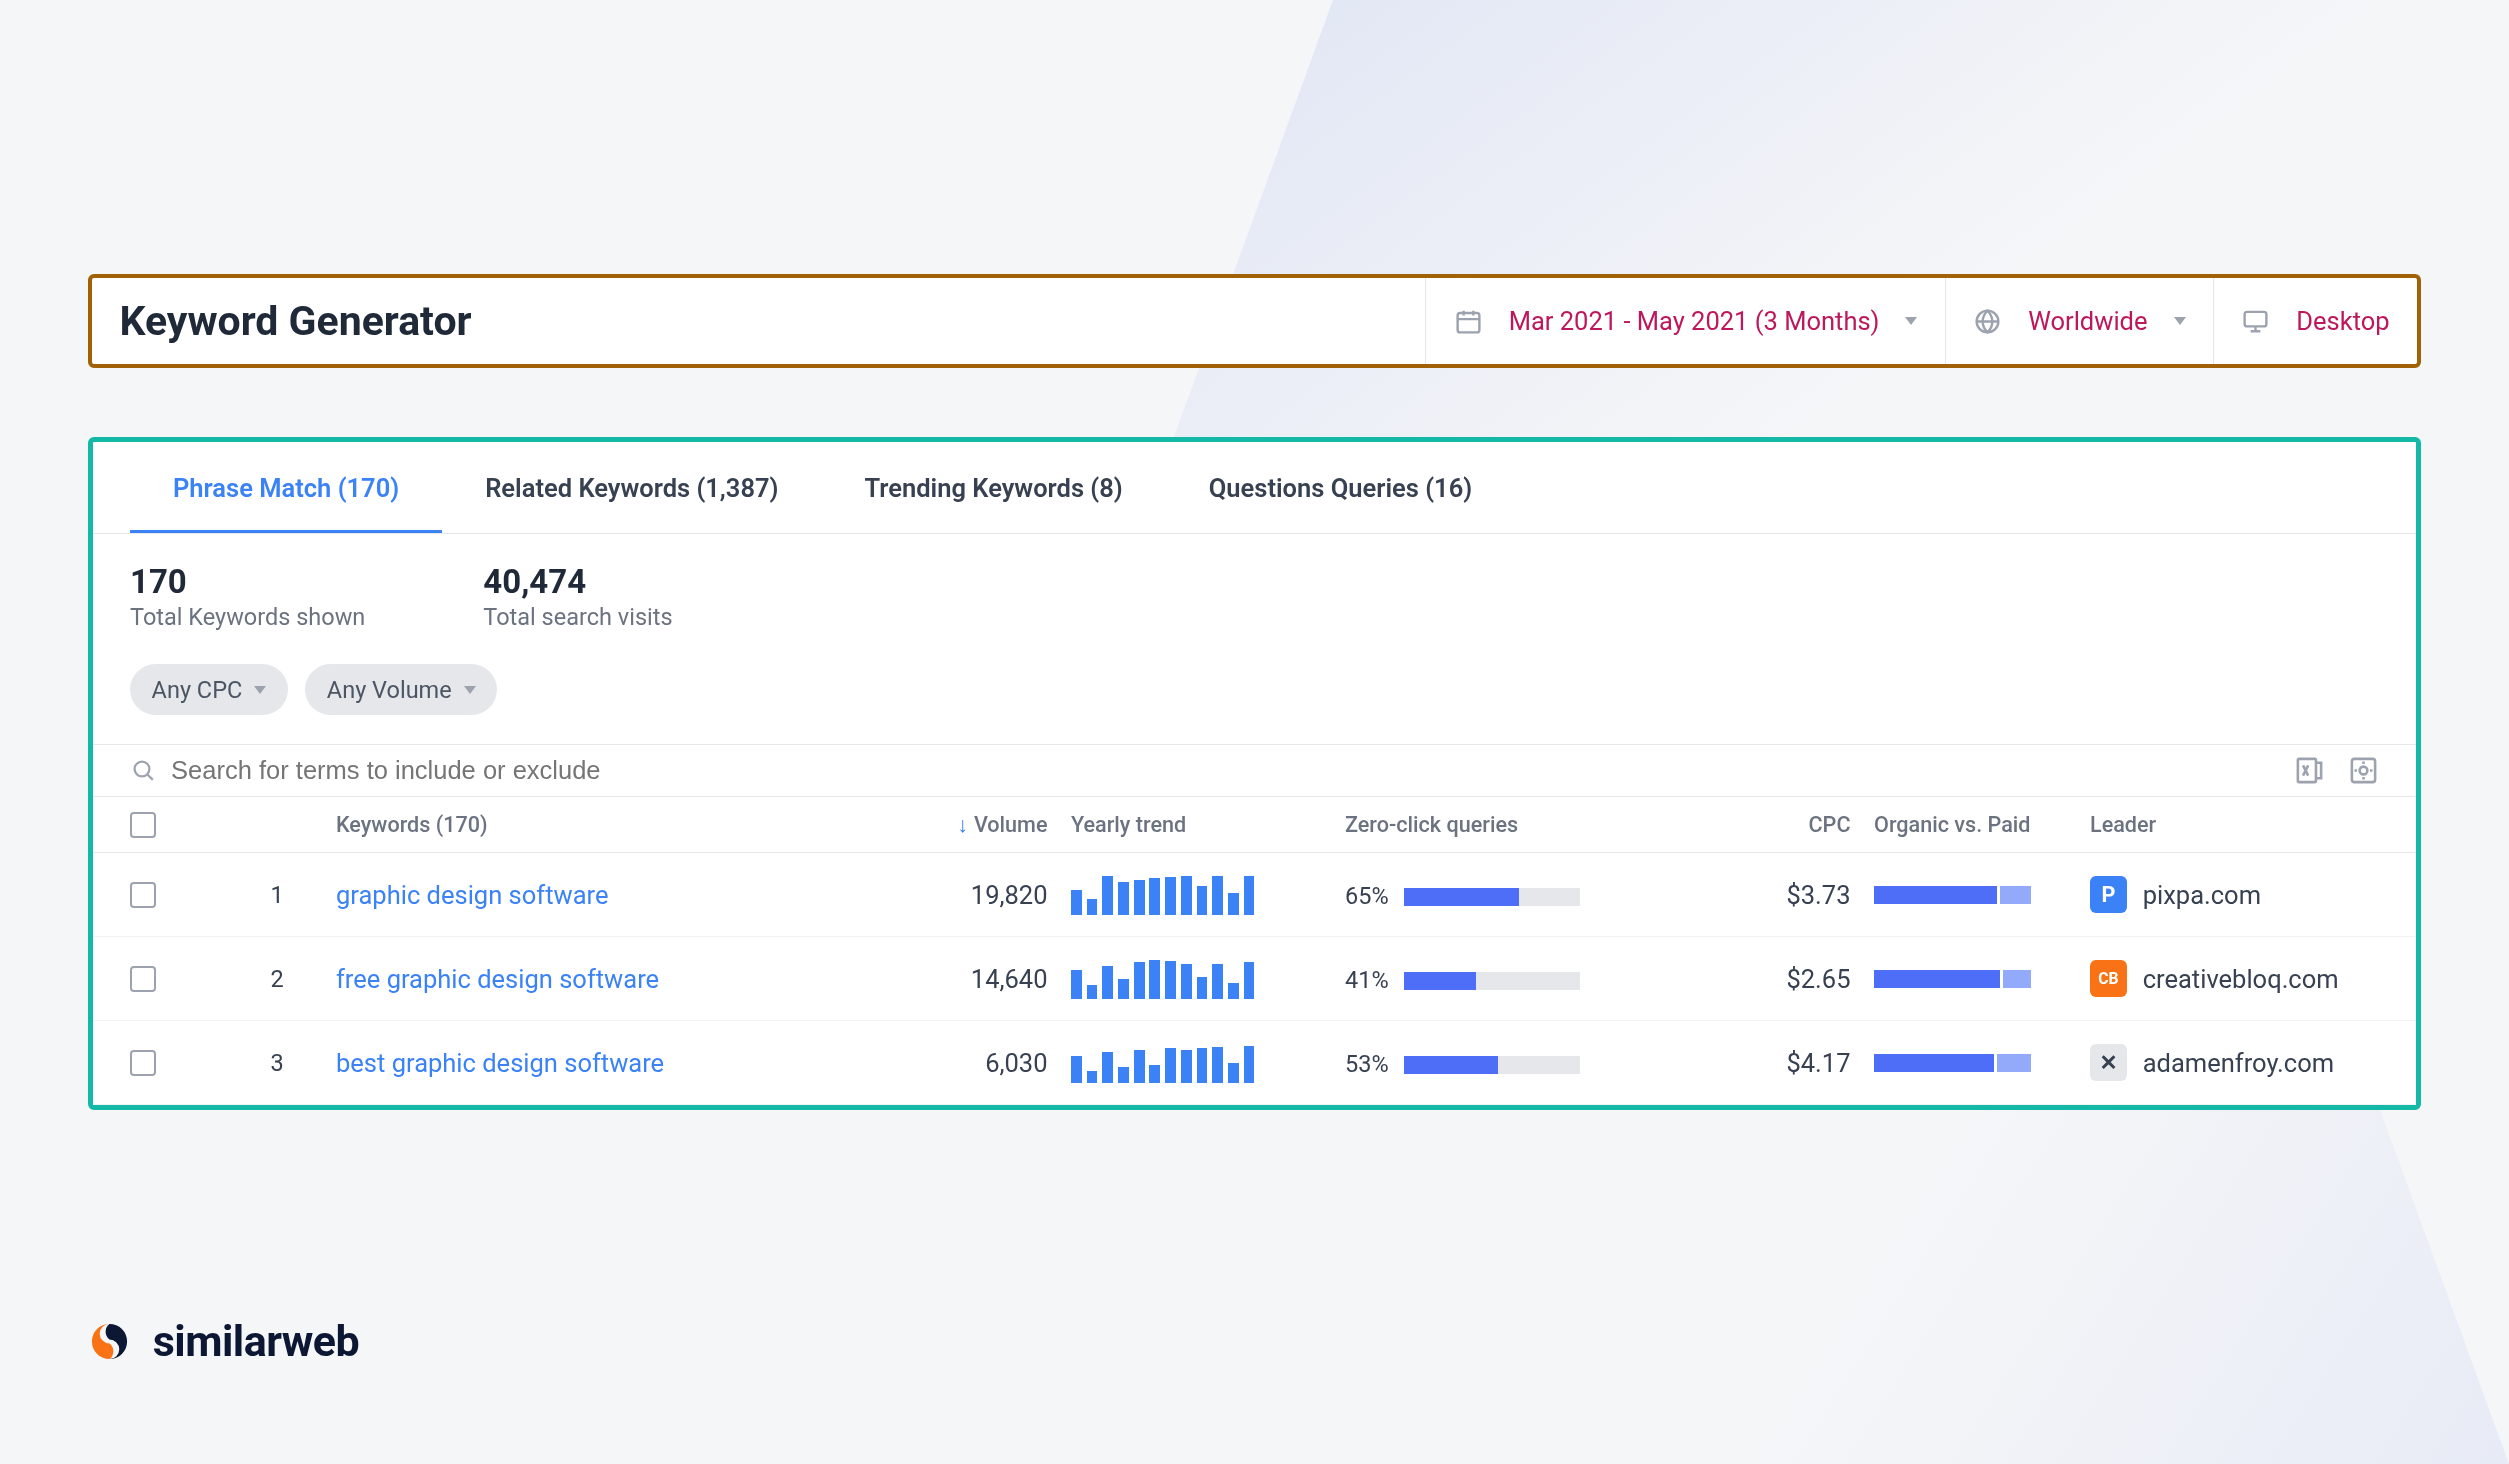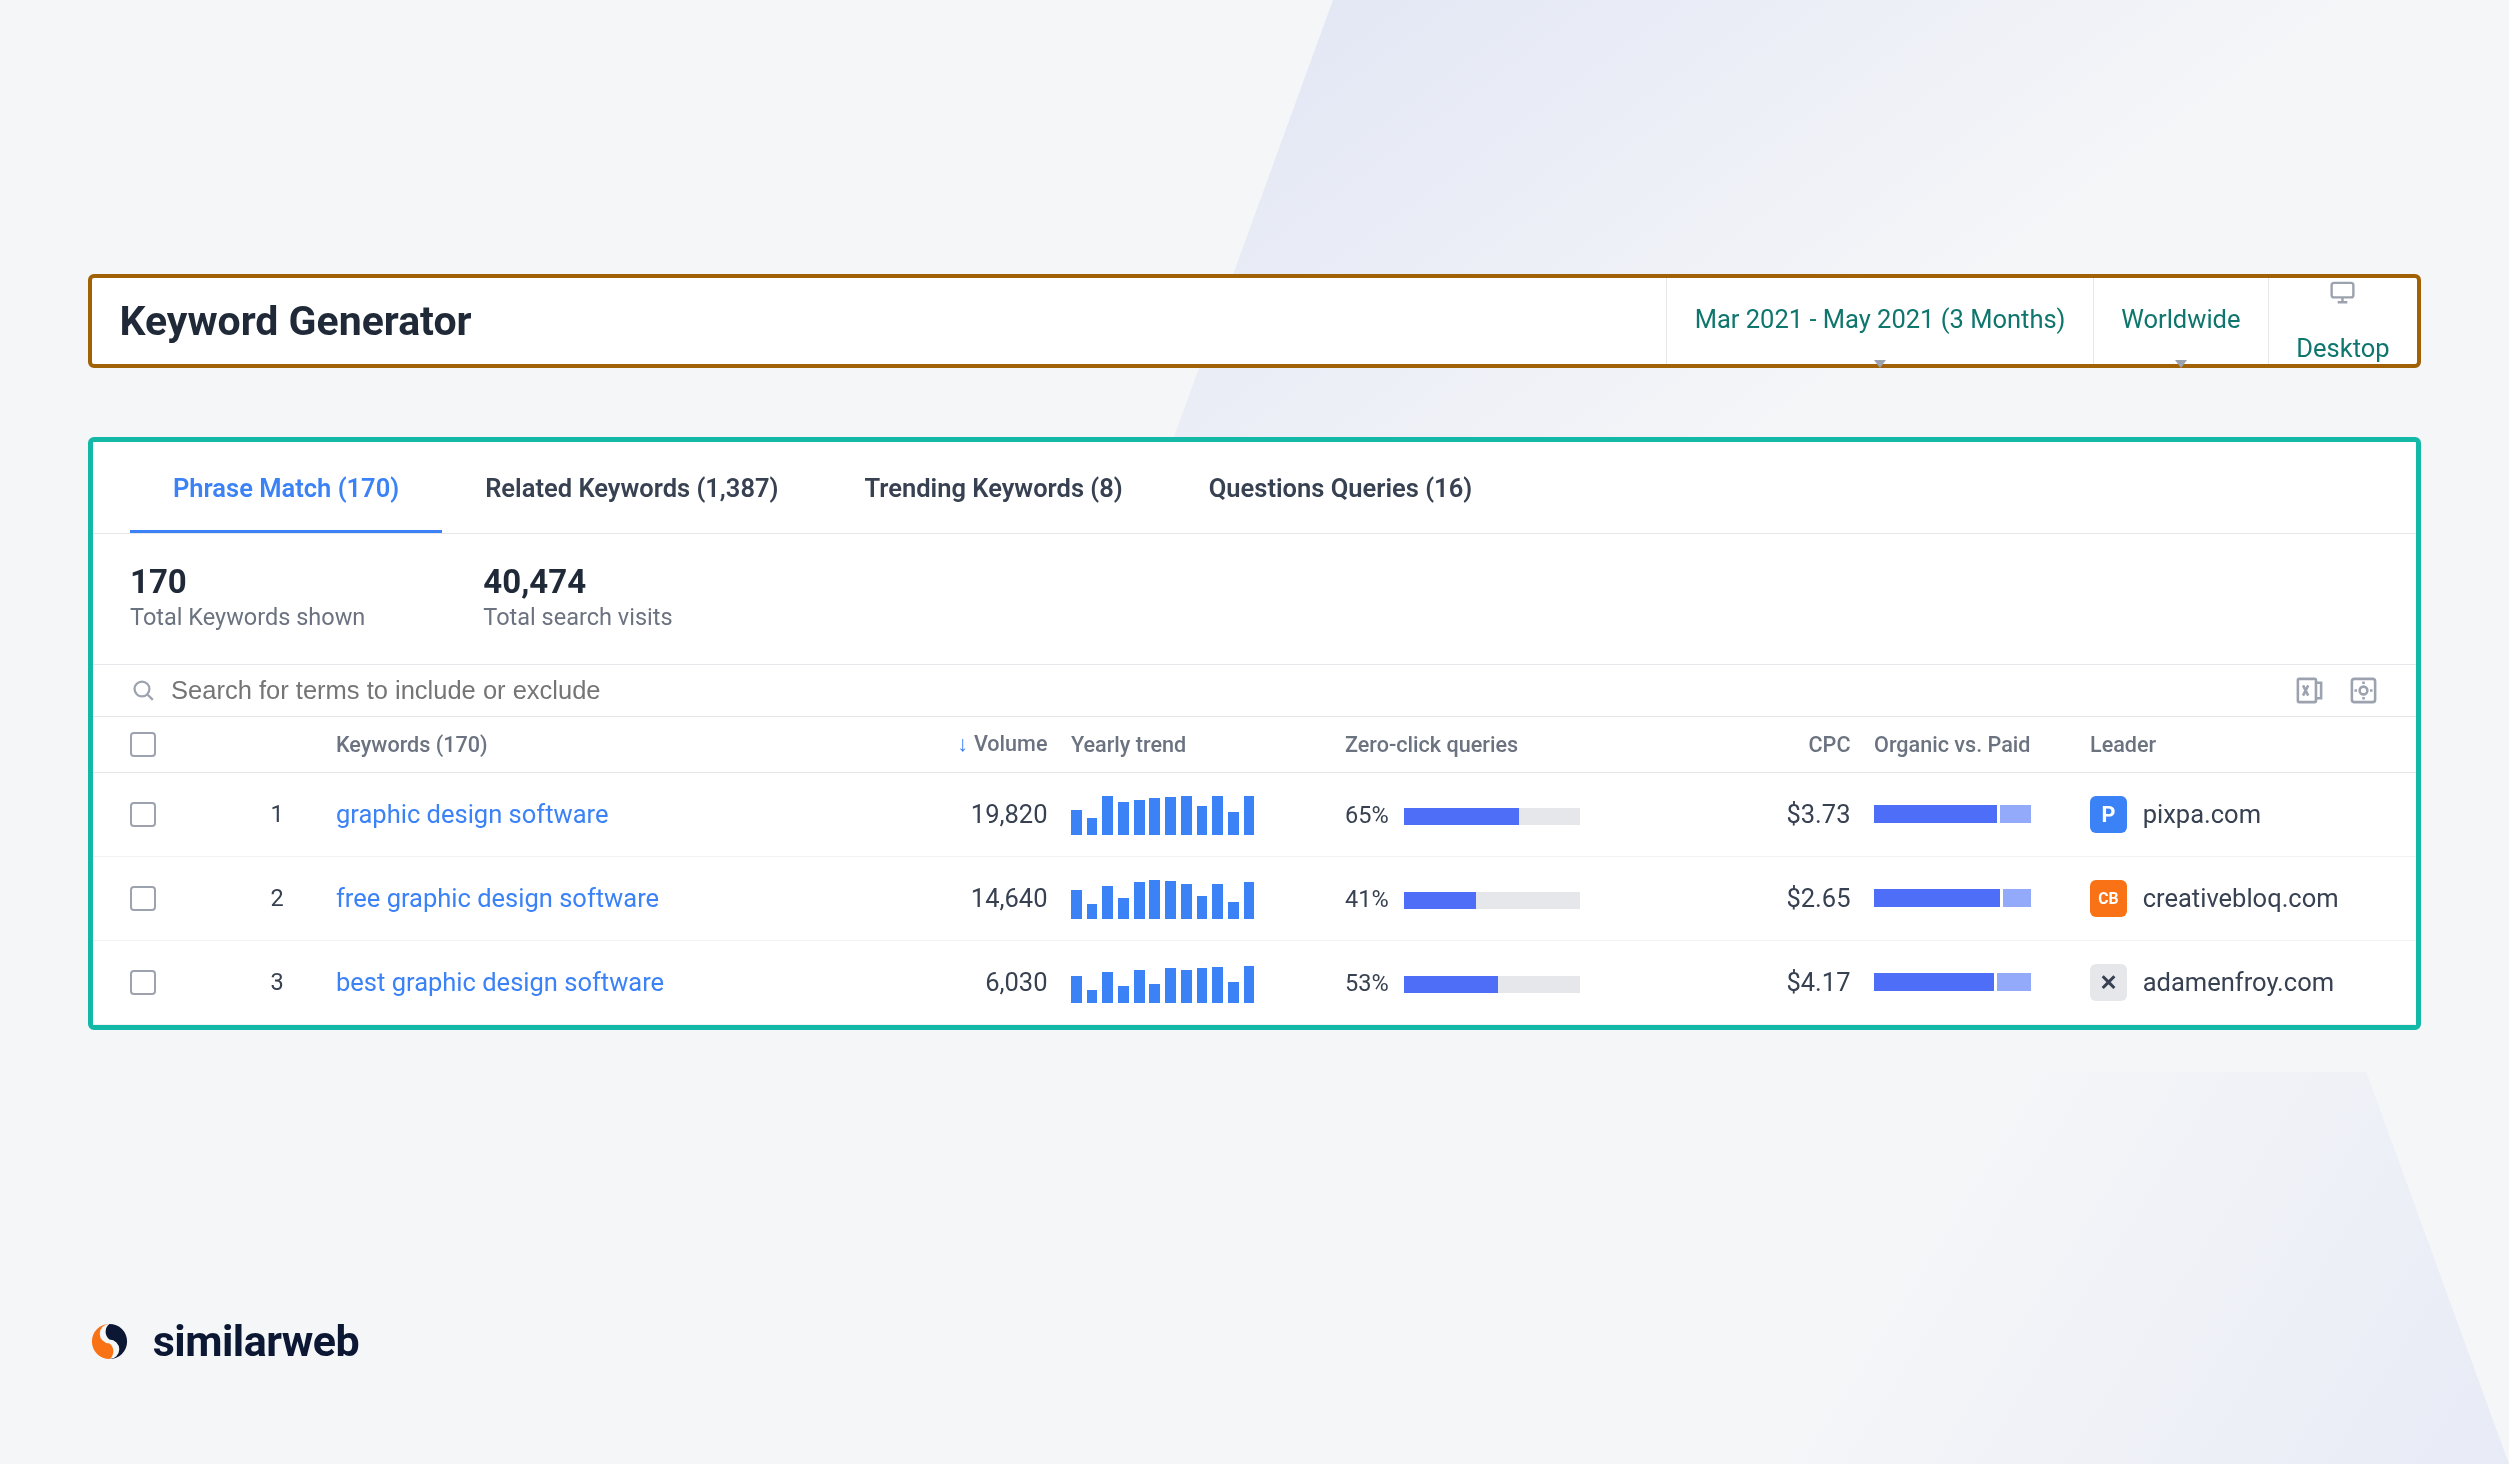--- a/index.html
+++ b/index.html
@@ -46,24 +46,23 @@
   padding-left: 27.4px;
   flex: 1;
 }
 .hdr-item {
   display: flex;
   align-items: center;
   gap: 26px;
   padding: 0 27.4px;
   height: 100%;
   border-left: 1px solid #e5e7eb;
-  color: #0f766e;
+  color: #be185d;
   font-size: 25.5px;
   cursor: pointer;
-  flex-direction: column;
 }
 .hdr-icon { width: 29px; height: 29px; fill: none; stroke: #9ca3af; stroke-width: 2; }
 .caret-down { width: 0; height: 0; border-left: 6.9px solid transparent; border-right: 6.9px solid transparent; border-top: 8.8px solid #9ca3af; }
 
 .panel {
   background: #fff;
   border: 5px solid #14b8a6;
   border-radius: 5.9px;
   margin-top: 69px;
 }
@@ -251,20 +250,30 @@
       <div>
         <div class="stat-value">170</div>
         <div class="stat-label">Total Keywords shown</div>
       </div>
       <div>
         <div class="stat-value">40,474</div>
         <div class="stat-label">Total search visits</div>
       </div>
     </div>
 
+    <div class="filters">
+      <div class="pill">
+        <span>Any CPC</span>
+        <span class="caret-down"></span>
+      </div>
+      <div class="pill">
+        <span>Any Volume</span>
+        <span class="caret-down"></span>
+      </div>
+    </div>
 
     <div class="search-row">
       <svg class="search-icon" viewBox="0 0 24 24">
           <circle cx="10.5" cy="10.5" r="6.5"></circle>
           <path d="M20 20l-4.5-4.5"></path>
         </svg>
       <input class="search-input" placeholder="Search for terms to include or exclude" style="">
       <svg class="action-icon" viewBox="0 0 24 24">
           <rect x="3" y="3" width="14" height="18" rx="1"></rect>
           <path d="M7 8l4 8M11 8l-4 8M17 6h4v12h-4"></path>

